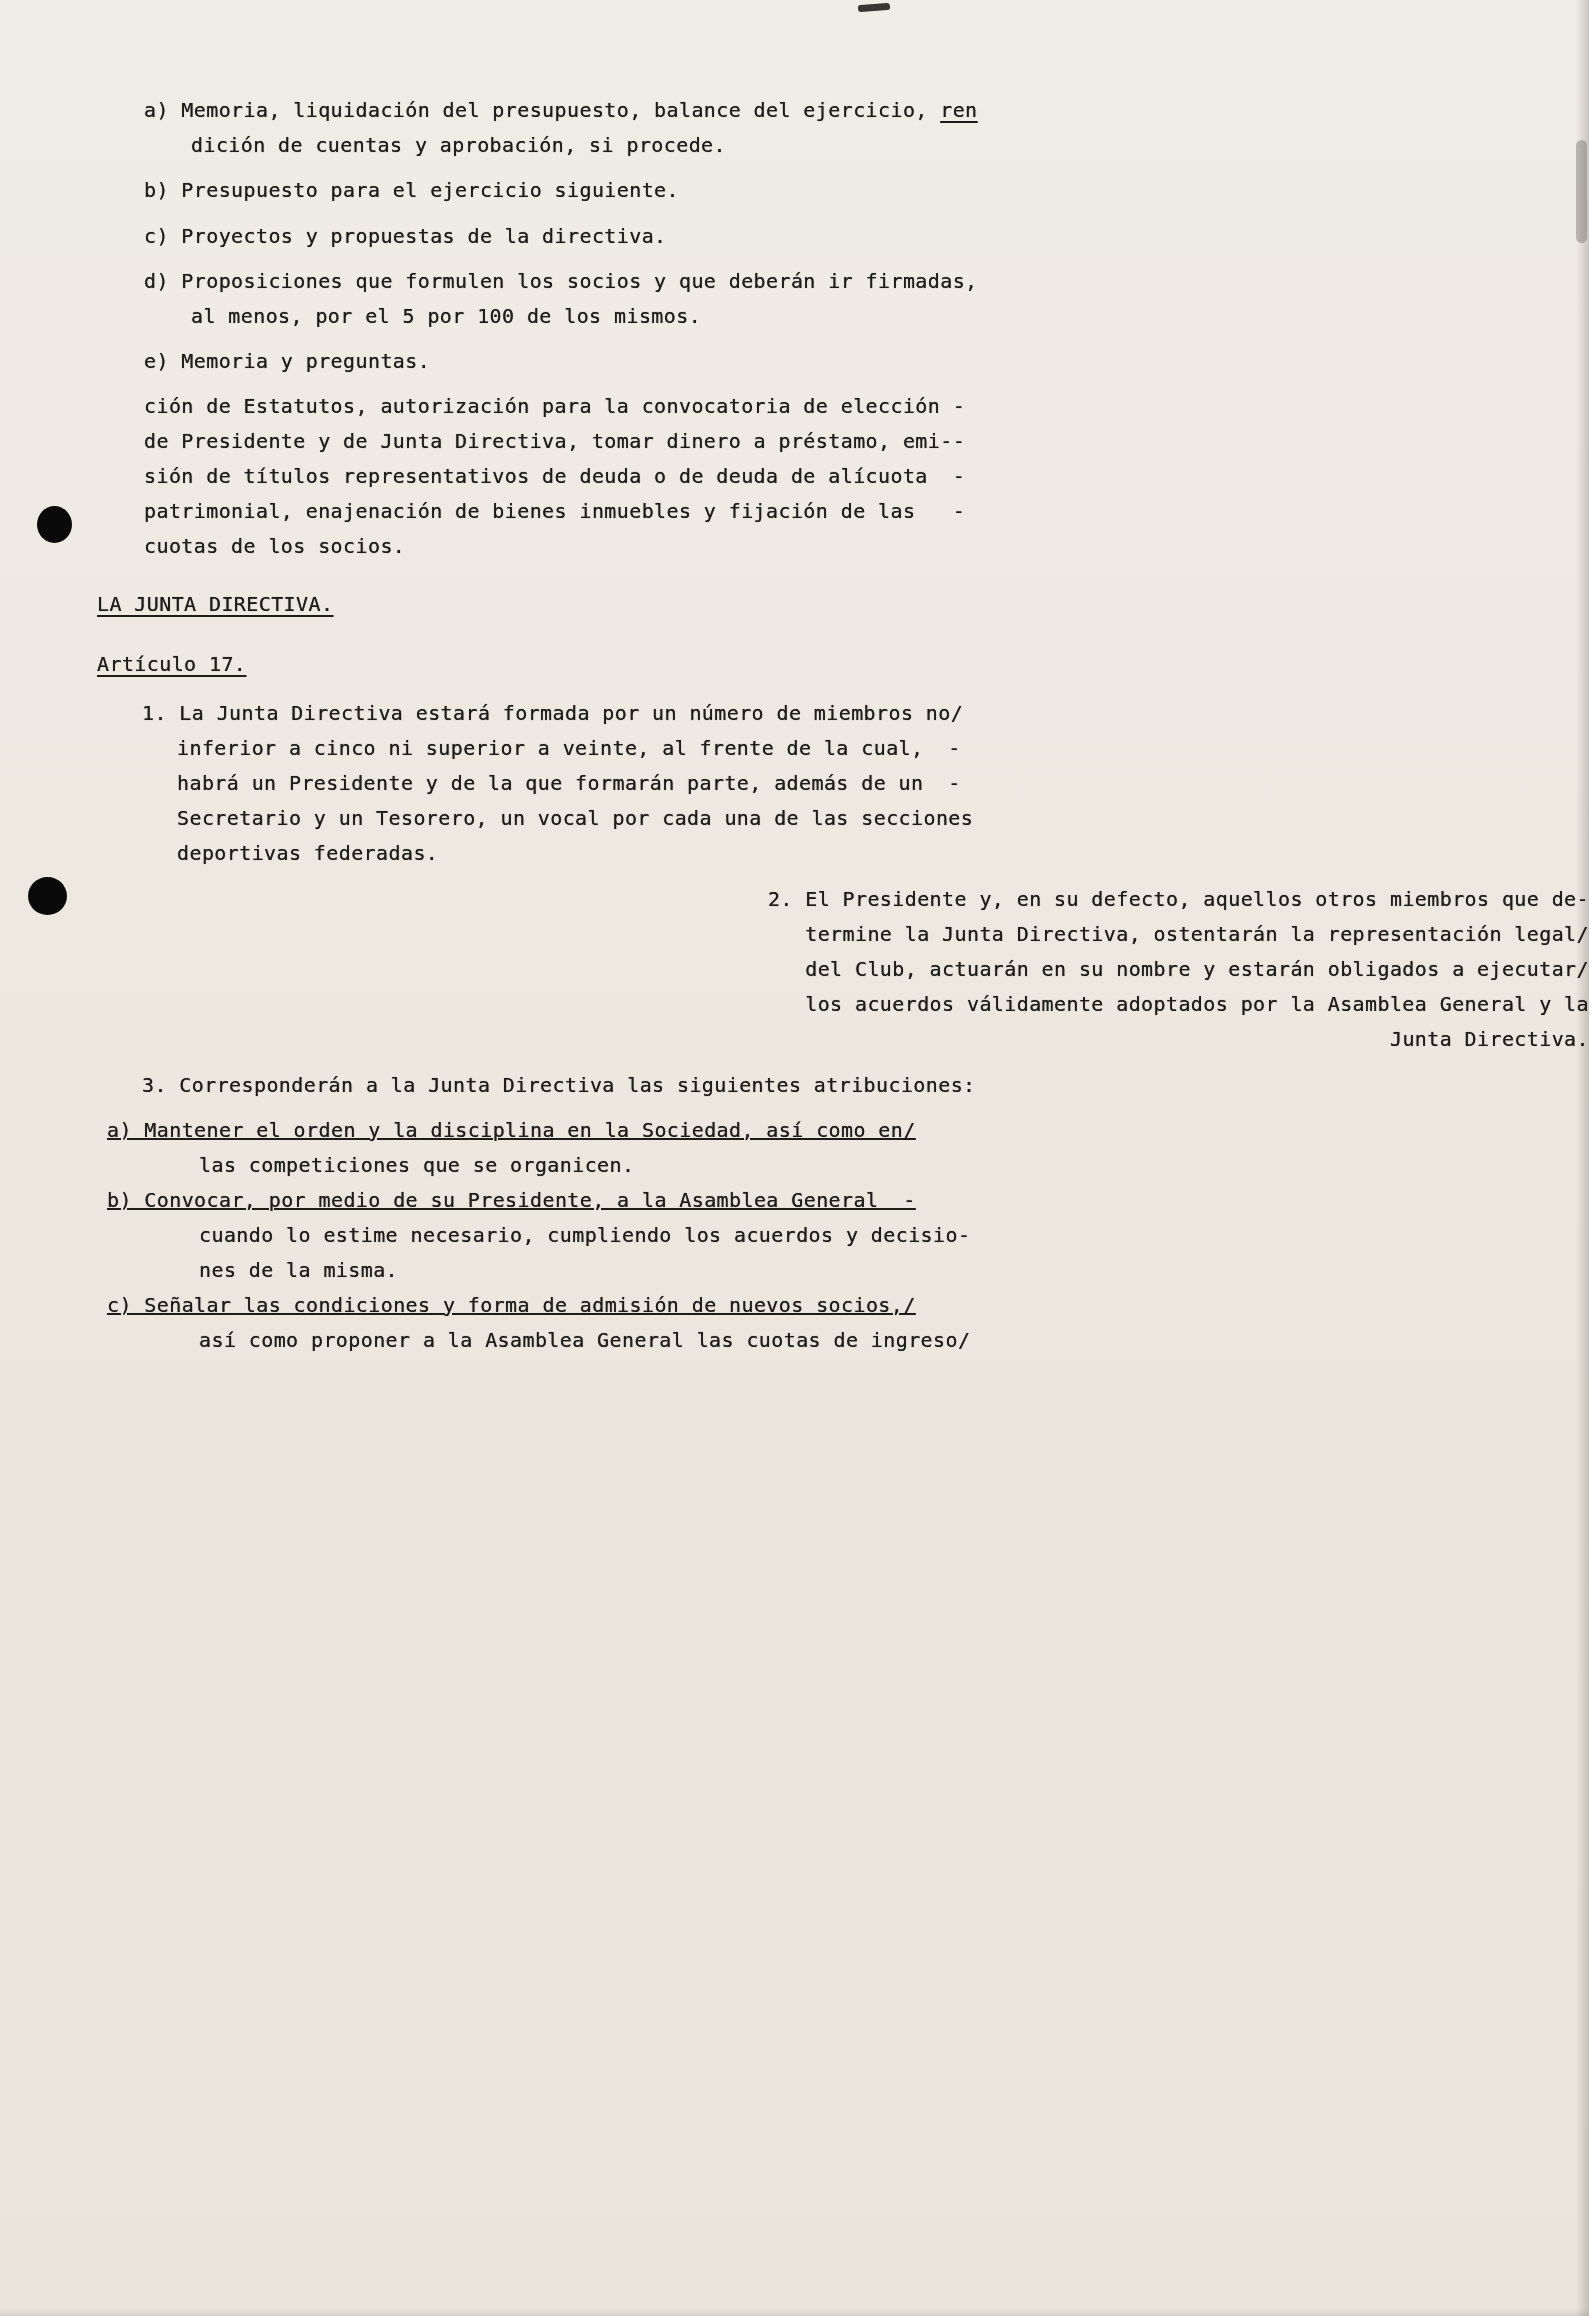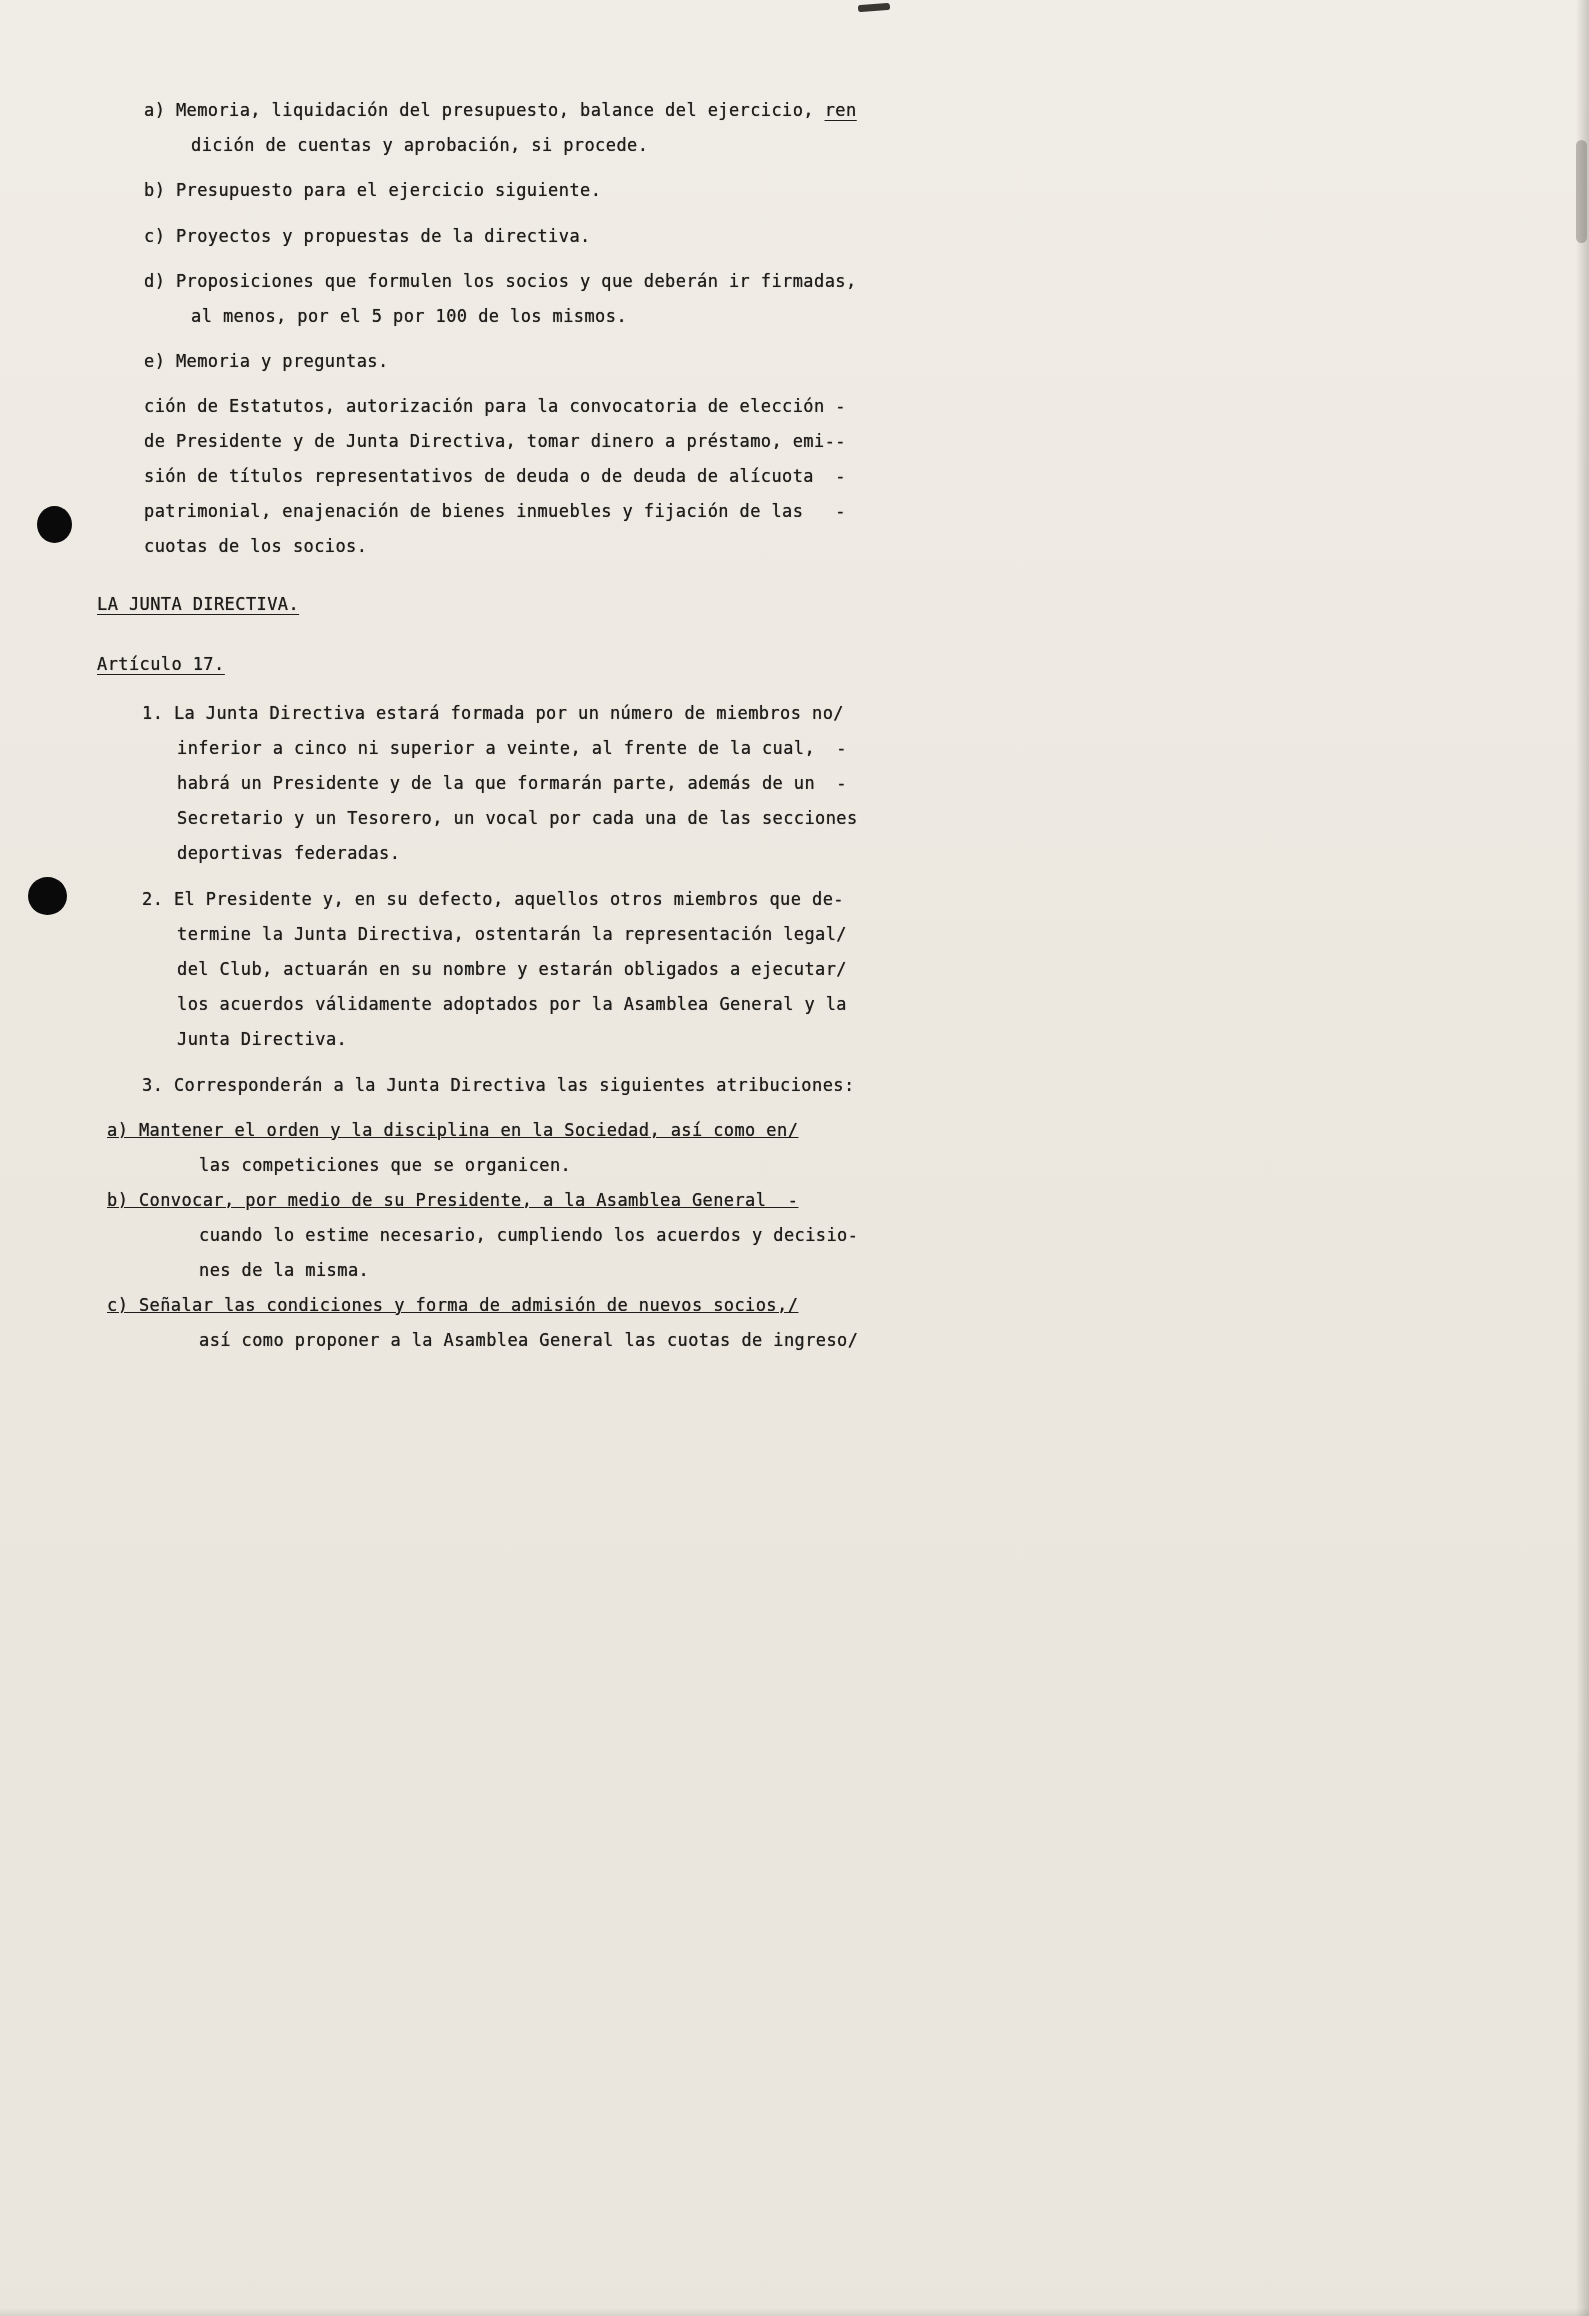--- a/index.html
+++ b/index.html
@@ -49,21 +49,21 @@
     border-radius: 50%;
   }
   .hole-1 { left: 37px; top: 506px; width: 35px; height: 37px; }
   .hole-2 { left: 28px; top: 877px; width: 39px; height: 38px; }
 
   
   .content {
     position: absolute;
     top: 93px; left: 0;
     width: 100%;
-    font-size: 17px;
+    font-size: 20px;
   }
   .line {
     height: 35px;
     line-height: 35px;
     white-space: pre;
     letter-spacing: 0.4px;
     text-shadow: 0 0 0.7px rgba(30,29,26,0.85);
   }
   .u { text-decoration: underline; text-underline-offset: 3.7px; }
 
@@ -76,21 +76,21 @@
   .li-num1    .l-cont  { margin-left: 177px; }
   .li-letter2 .l-first { margin-left: 107px; text-decoration: underline; }
   .li-letter2 .l-cont  { margin-left: 199px; }
   .heading { margin-left: 97px; }
 
   
   .mb  { margin-bottom: 10.3px; }
   .mb0 { margin-bottom: 0; }
   .heading-junta    { margin-top: 22.4px; }
   .heading-articulo { margin-top: 25px; margin-bottom: 14px; }
-  .li-art2 { margin-top: 11.2px; }
+  .li-art2 { margin-top: 11.2px; text-align: right; }
   .li-art3 { margin-top: 11.2px; margin-bottom: 9.3px; }
 </style>
 </head>
 <body>
 
 <div class="page">
 
   <div class="edge-shadow-right"></div>
   <div class="edge-shadow-bottom"></div>
   <div class="top-dash"></div>

